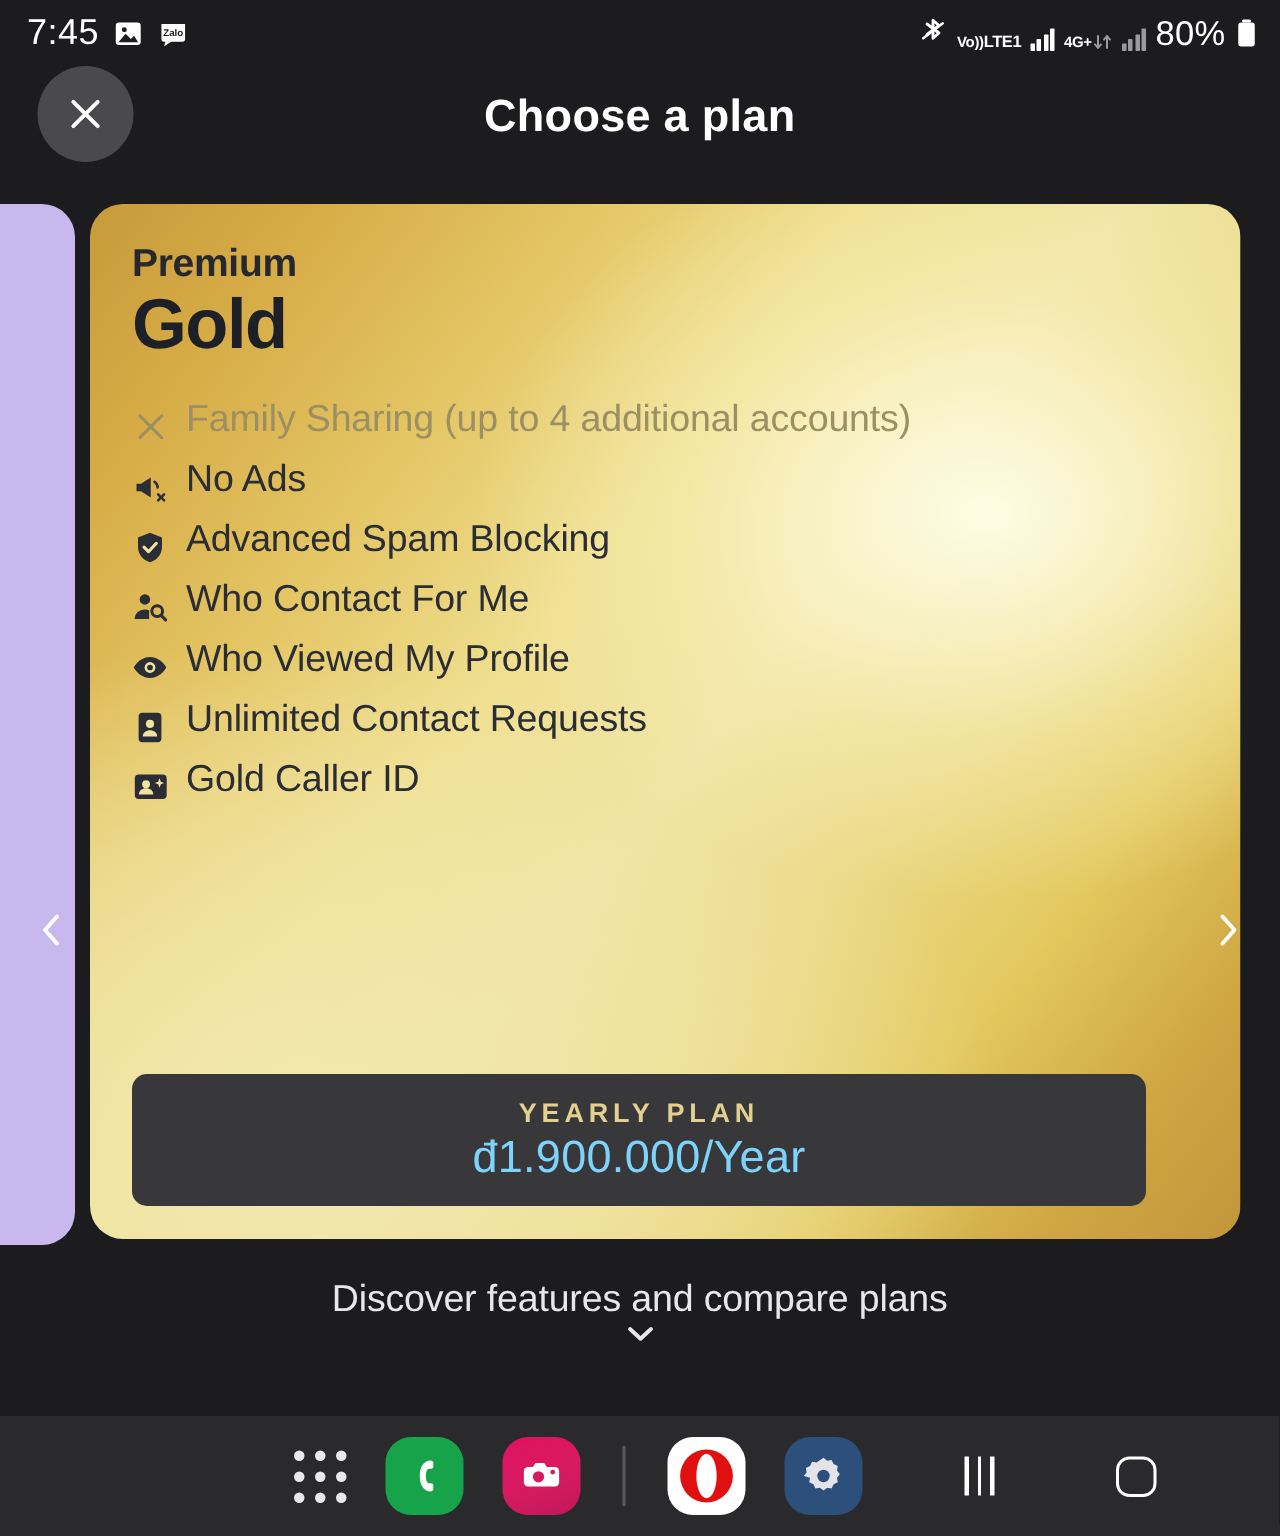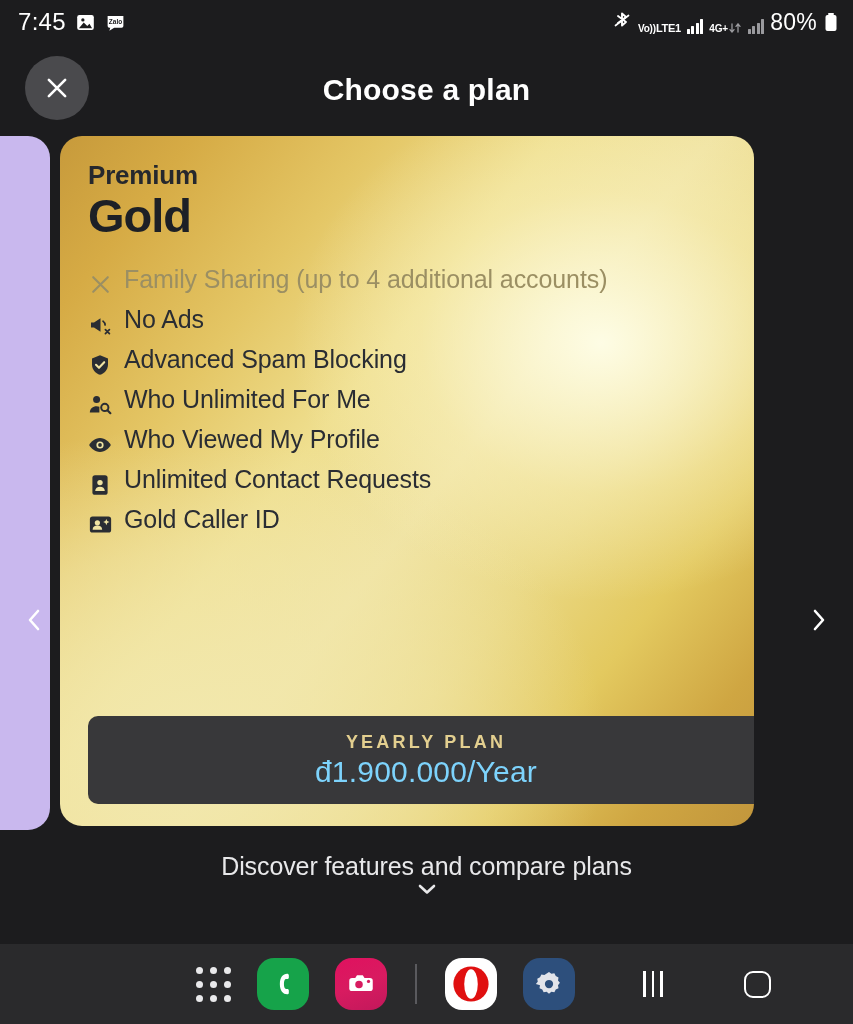--- a/index.html
+++ b/index.html
@@ -25,21 +25,21 @@
   .volte-stack { display:flex; flex-direction:row; align-items:center; line-height:1; }
   .volte-top { font-size:10px; font-weight:700; letter-spacing:-0.2px; }
   .volte-bot { font-size:11px; font-weight:700; letter-spacing:-0.3px; }
   .bars { display:flex; align-items:flex-end; gap:1.5px; height:15px; }
   .bars i { width:3px; background:#fff; display:block; border-radius:0.5px; }
   .bars i:nth-child(1){height:5px;} .bars i:nth-child(2){height:8px;}
   .bars i:nth-child(3){height:11px;} .bars i:nth-child(4){height:15px;}
   .bars.dim i { background:#9a9a9e; }
 
   
-  .header { position:absolute; top:44px; left:0; width:783px; height:92px; }
+  .header { position:absolute; top:32px; left:0; width:783px; height:92px; }
   .close-btn {
     position:absolute; left:25px; top:12px; width:64px; height:64px;
     border-radius:50%; background:#4a4a4d;
     display:flex; align-items:center; justify-content:center; cursor:pointer;
   }
   .page-title {
     position:absolute; left:0; top:0; width:853px; height:92px;
     display:flex; align-items:center; justify-content:center;
     color:#fff; font-size:30px; font-weight:700; letter-spacing:0.2px;
   }
@@ -55,21 +55,21 @@
   .arrow-left {
     position:absolute; left:22px; top:470px; width:24px; height:28px;
     z-index:5; cursor:pointer;
   }
   .arrow-right {
     position:absolute; right:22px; top:470px; width:24px; height:28px;
     z-index:5; cursor:pointer;
   }
 
   .plan-card {
-    position:absolute; left:60px; top:0; width:694px; height:690px;
+    position:absolute; left:60px; top:0; width:767px; height:690px;
     border-radius:22px; overflow:hidden;
     background:
       radial-gradient(ellipse 62% 52% at 78% 30%, rgba(255,255,235,0.92) 0%, rgba(250,242,190,0.45) 42%, rgba(255,255,255,0) 72%),
       radial-gradient(ellipse 80% 60% at 18% 88%, #f2e8ad 0%, rgba(242,232,173,0.5) 46%, rgba(255,255,255,0) 76%),
       linear-gradient(128deg,
         #c79a3b 0%,
         #d6ab45 11%,
         #e4c665 26%,
         #efdf8f 40%,
         #f0e3a2 53%,
@@ -245,21 +245,21 @@
 
           <div class="feat">
             <span class="feat-ico">
               <svg width="24" height="24" viewBox="0 0 24 24" fill="#2a2d33">
                 <circle cx="8.6" cy="6.6" r="3.5"></circle>
                 <path d="M1.8 19.6c0-3.9 3.1-6.3 6.8-6.3 1 0 2 .2 2.8.5v5.8Z"></path>
                 <circle cx="16.8" cy="14.4" r="3.6" fill="none" stroke="#2a2d33" stroke-width="2"></circle>
                 <path d="M19.4 17.2 22.4 20.2" stroke="#2a2d33" stroke-width="2.1" stroke-linecap="round"></path>
               </svg>
             </span>
-            <span class="feat-label">Who Unlimited For Me</span>
+            <span class="feat-label">Who Contact For Me</span>
           </div>
 
           <div class="feat">
             <span class="feat-ico">
               <svg width="24" height="24" viewBox="0 0 24 24">
                 <path d="M12 5C6.8 5 2.6 9.1 1.2 12c1.4 2.9 5.6 7 10.8 7s9.4-4.1 10.8-7C21.4 9.1 17.2 5 12 5Z" fill="#2a2d33"></path>
                 <circle cx="12" cy="12" r="3.6" fill="#f0e3a2"></circle>
                 <circle cx="12" cy="12" r="1.9" fill="#2a2d33"></circle>
               </svg>
             </span>

